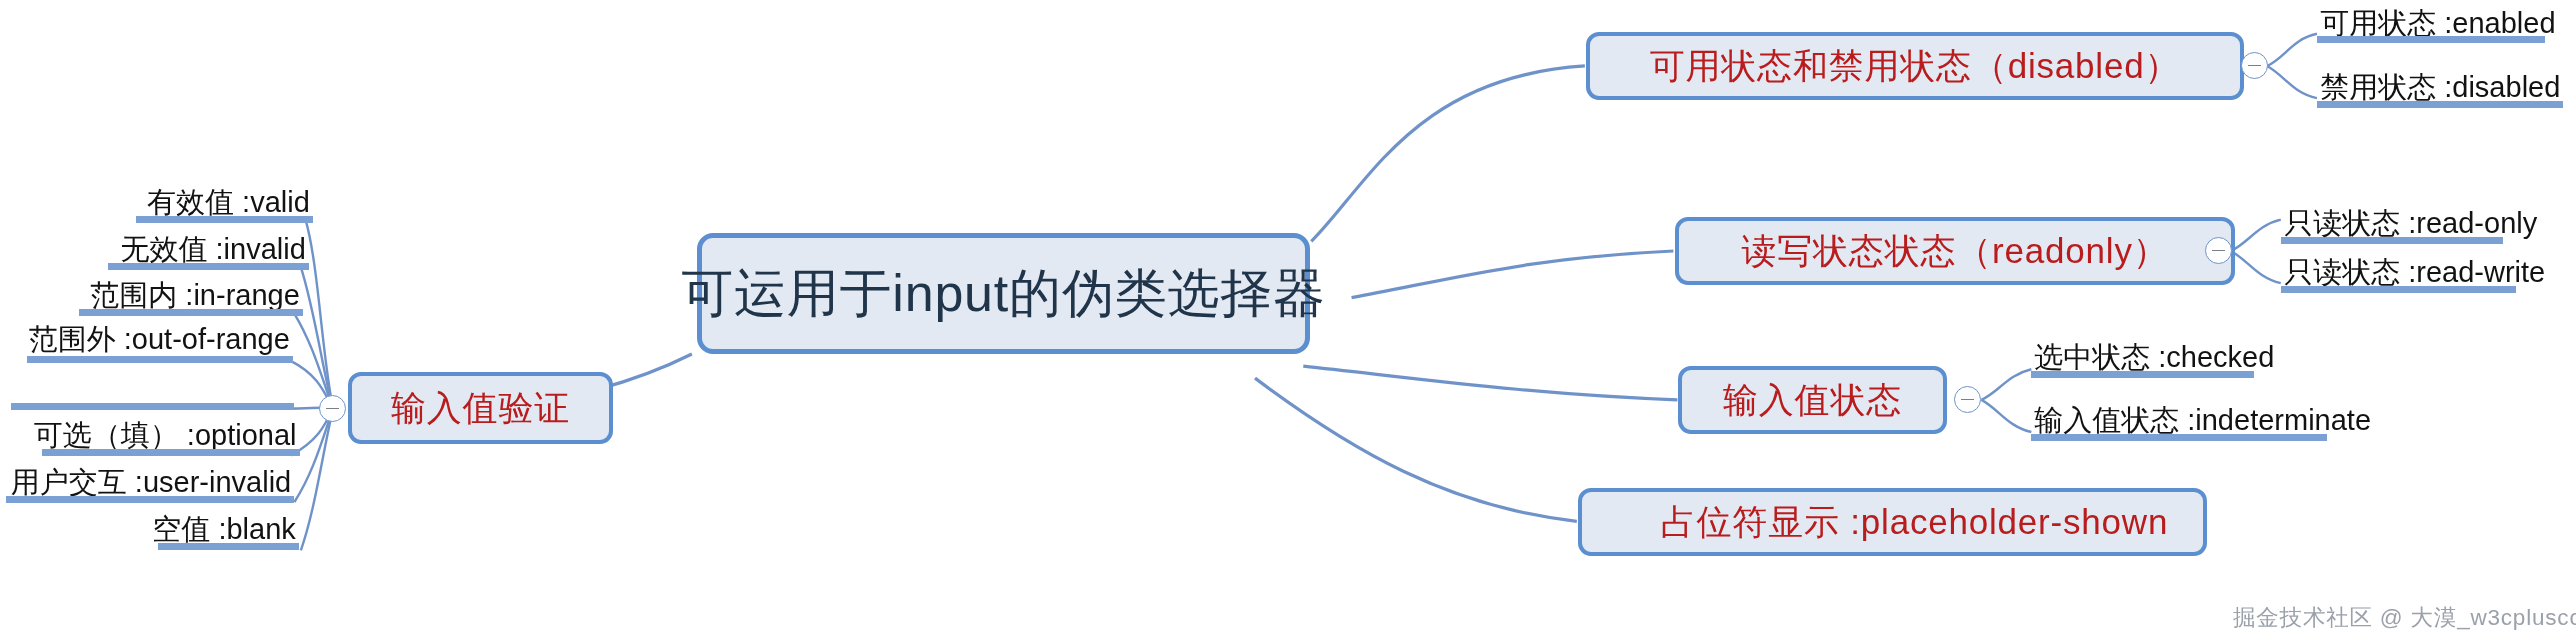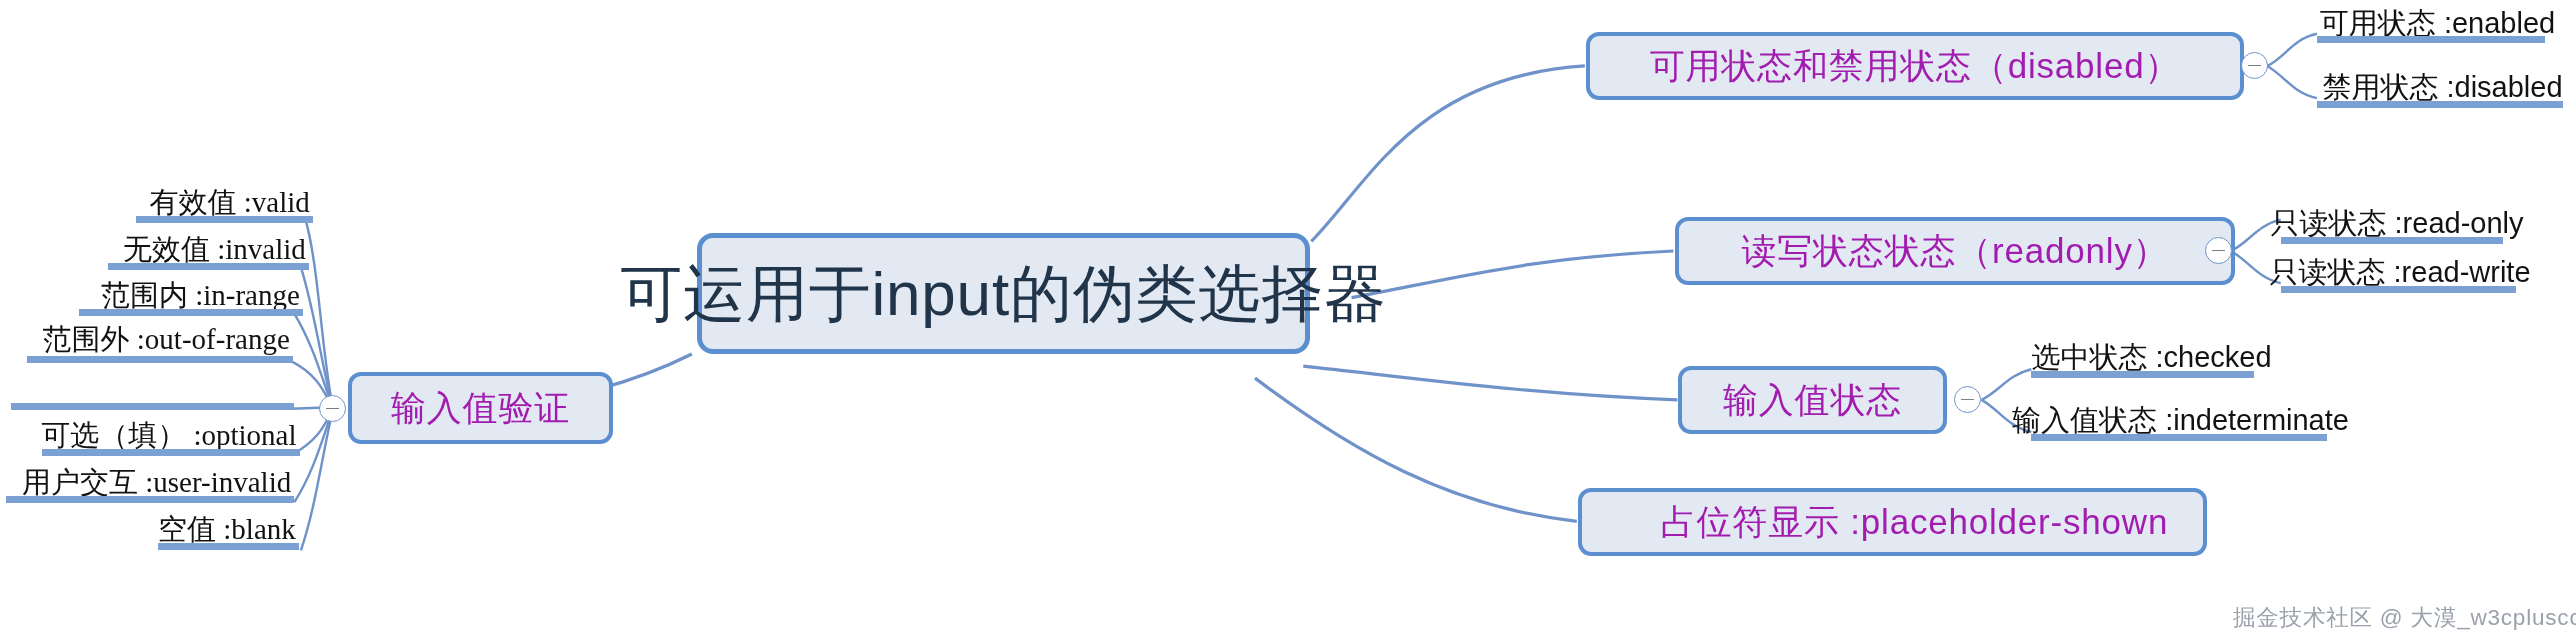--- a/index.html
+++ b/index.html
@@ -24,28 +24,28 @@
   
   .node{
     position:absolute;
     box-sizing:border-box;
     background:#e3e9f2;
     border:4px solid #5b8fd0;
     border-radius:13px;
     display:flex;
     align-items:center;
     justify-content:center;
-    color:#a21caf;
+    color:#b91c1c;
     white-space:nowrap;
     letter-spacing:0.8px;
   }
   .node.root{
     border-width:5.6px;
     border-radius:16px;
-    font-size:62px;
+    font-size:52px;
     color:#20344a;
   }
   .node.branch{ font-size:35px; }
 
   
   .leaf{
     position:absolute;
     box-sizing:border-box;
     color:#121212;
     font-size:29px;
@@ -54,22 +54,22 @@
     display:flex;
     align-items:flex-end;
   }
   .leaf .txt{ display:block; padding:0 3.2px 5.6px 3.2px; }
   .leaf .rule{
     position:absolute;
     left:0; right:0; bottom:0;
     height:7.2px;
     background:#7ba0d4;
   }
-  .leaf.right{ justify-content:center; }
-  .leaf.left { justify-content:flex-end;font-family:Liberation Serif, serif;  }
+  .leaf.right{ justify-content:flex-start; }
+  .leaf.left { justify-content:flex-end;  }
 
   
   .toggle{
     position:absolute;
     width:27px; height:27px;
     border:1.6px solid #6f93c9;
     border-radius:50%;
     background:#ffffff;
     box-sizing:border-box;
   }

